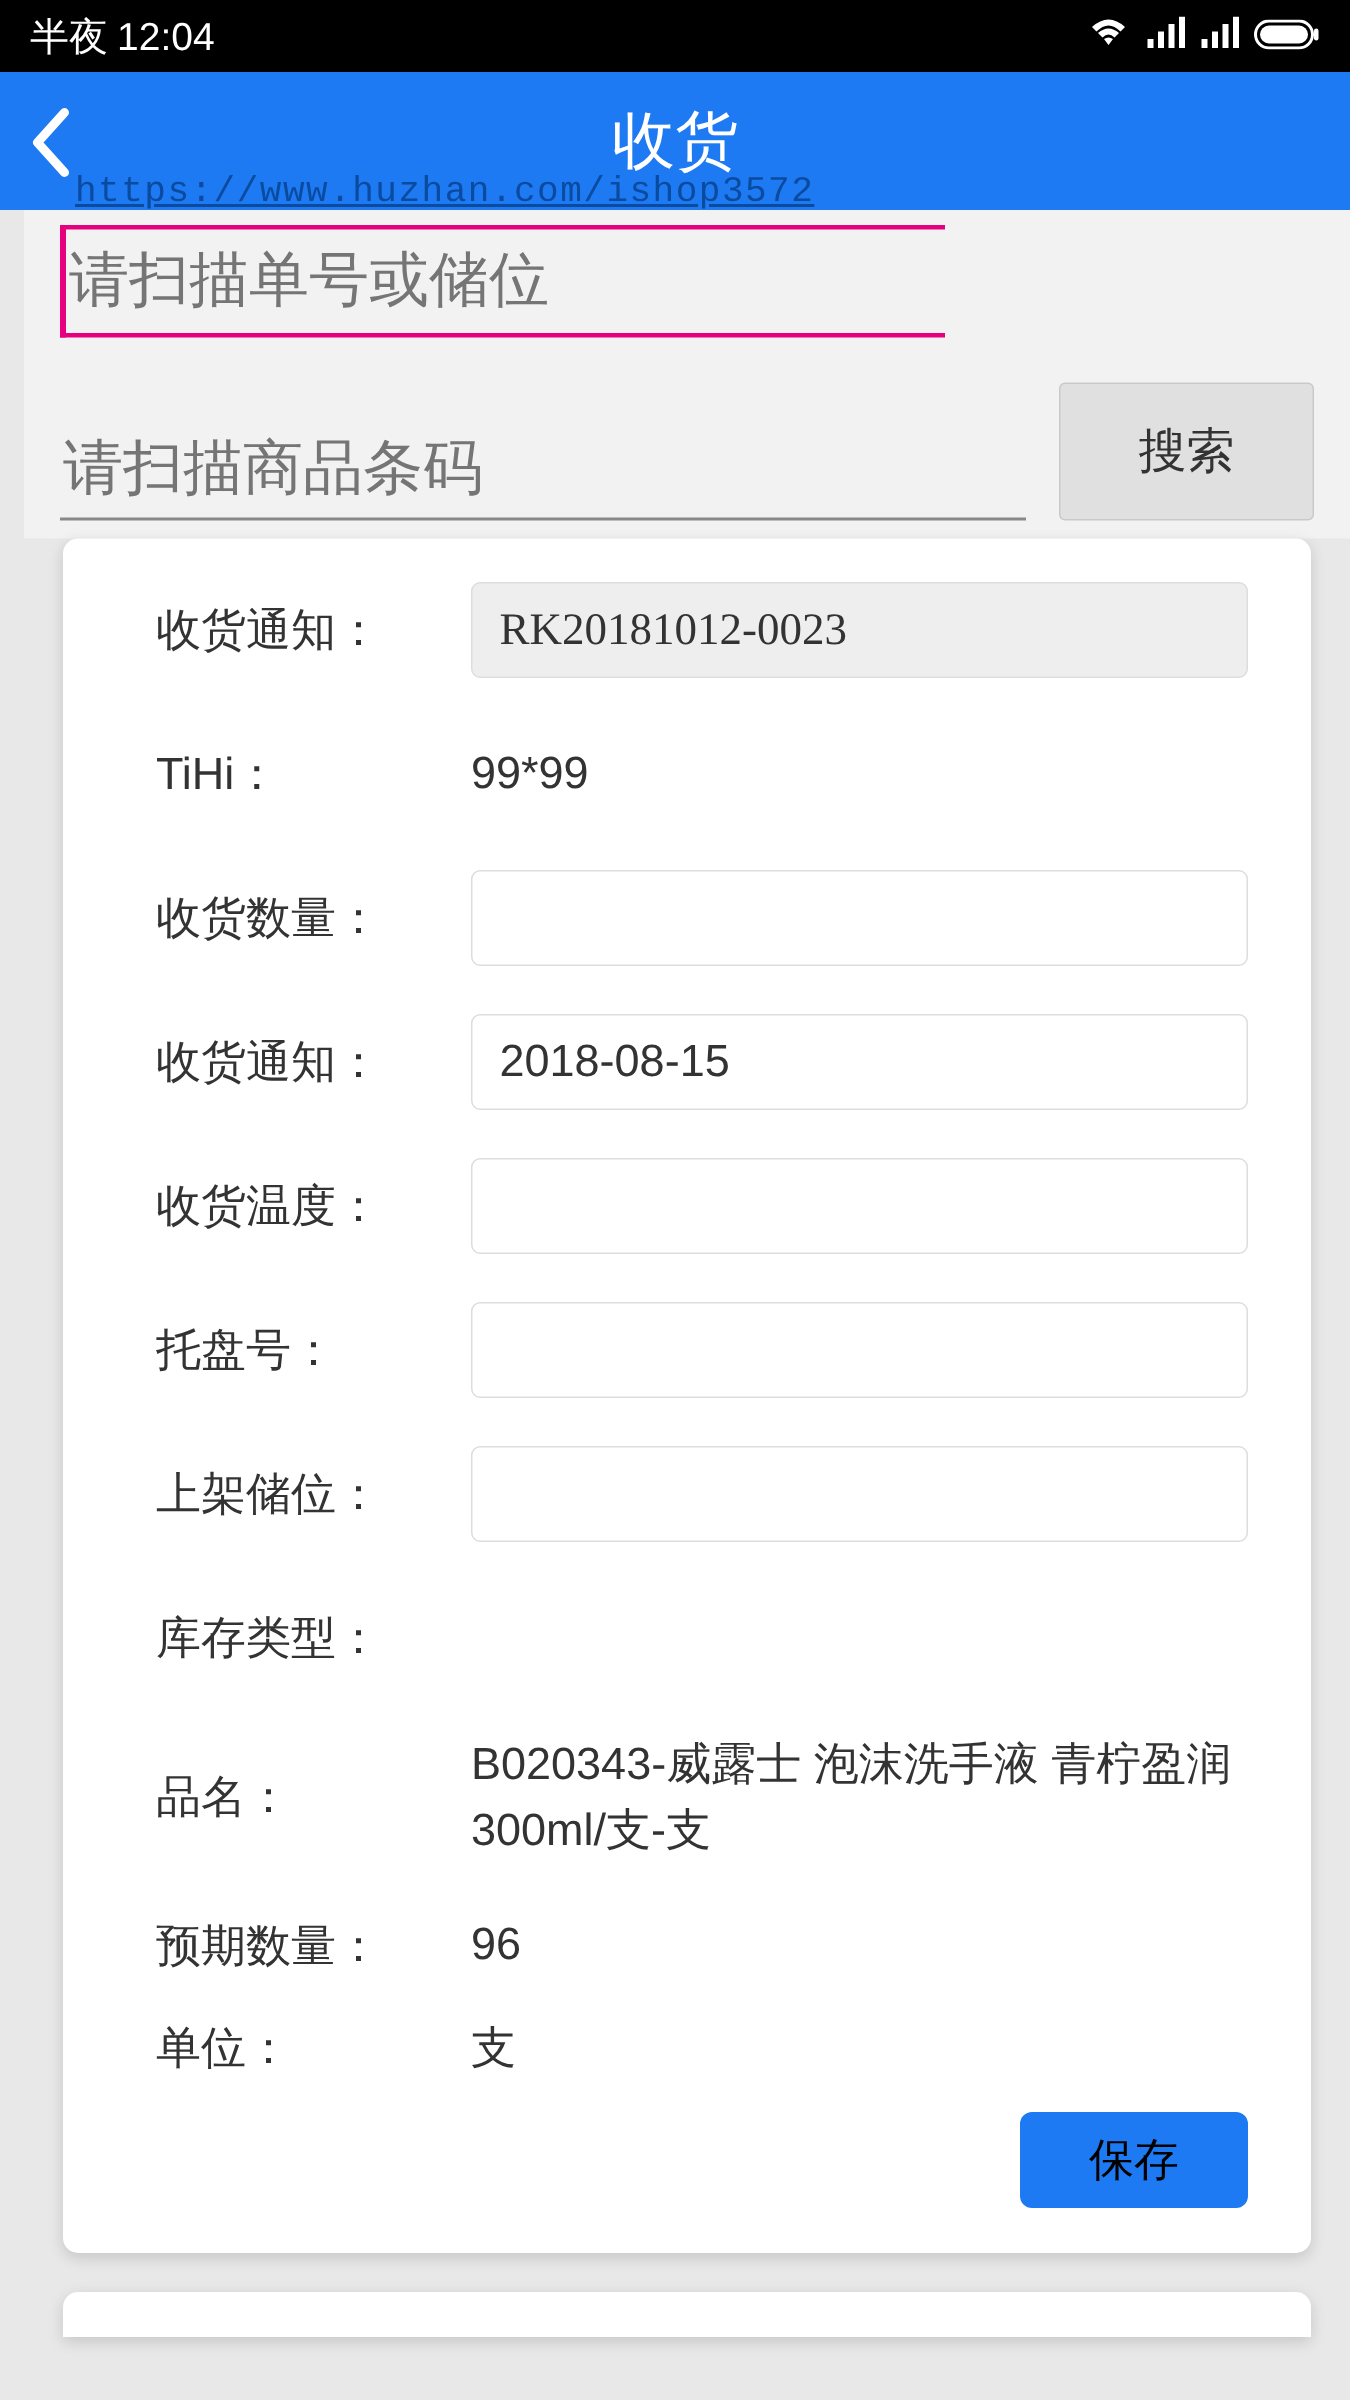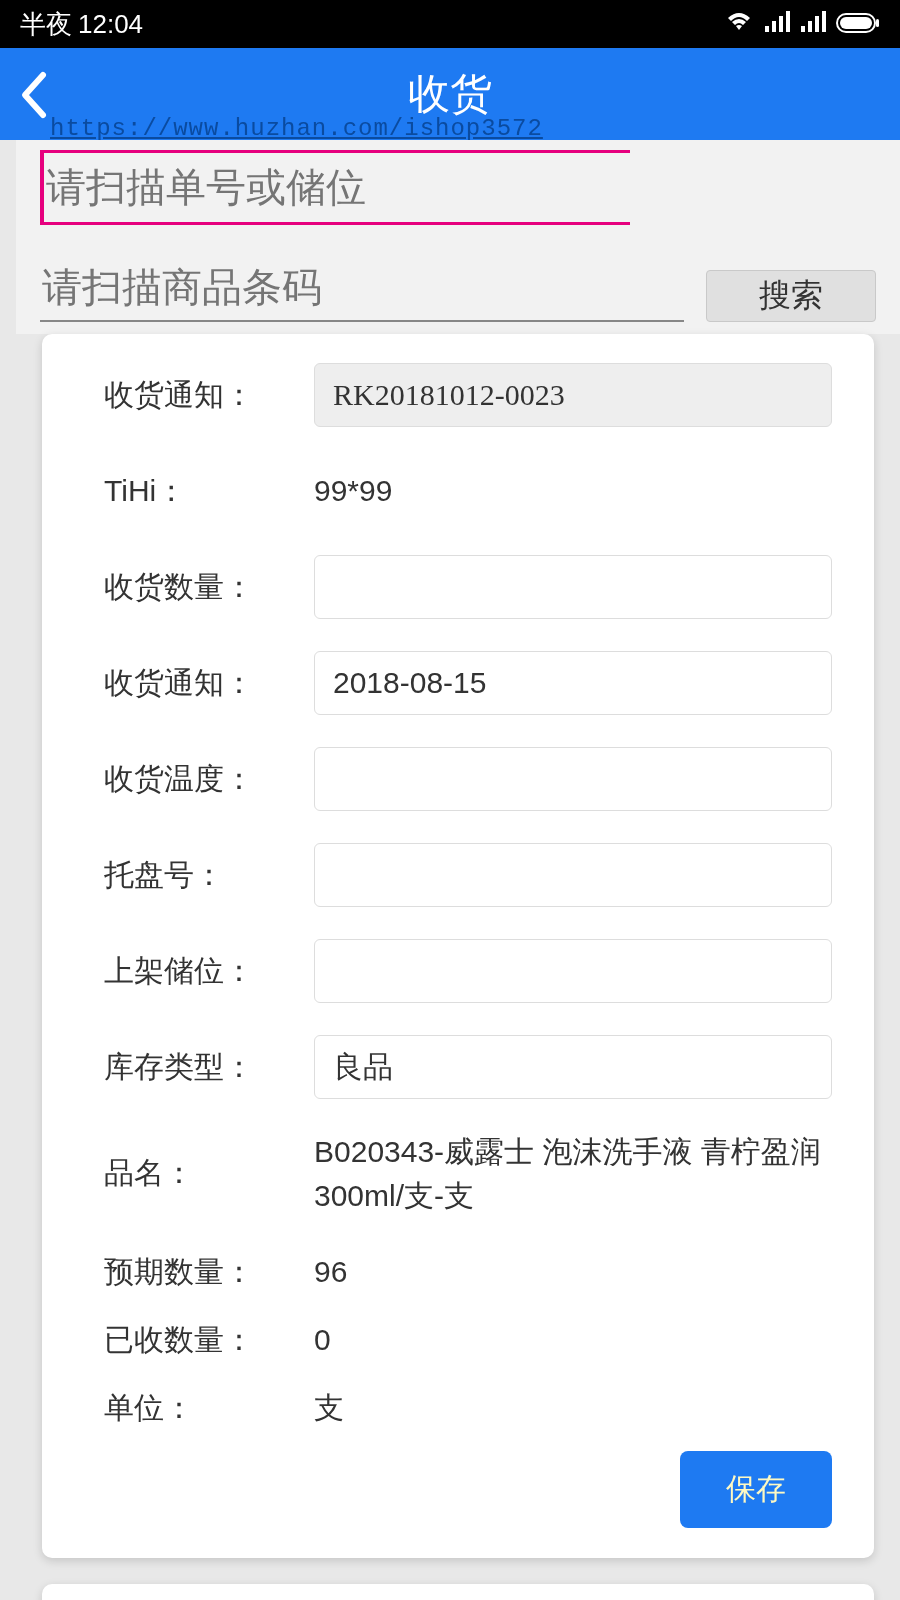--- a/index.html
+++ b/index.html
@@ -37,21 +37,21 @@
       flex: 1;
       font-size: 40px;
       color: #aaa;
       border: none;
       border-bottom: 2px solid #888;
       background: transparent;
       padding: 10px 2px;
       outline: none;
     }
     .search-btn {
-      width: 170px; height: 52px;
+      width: 170px; height: 92px;
       background: #e0e0e0;
       border: 1px solid #c9c9c9;
       font-size: 32px;
       color: #333;
       border-radius: 4px;
     }
     
     
     .card {
       margin: 0 26px 0 42px;
@@ -80,23 +80,23 @@
       border-radius: 6px;
       padding: 14px 18px;
       font-size: 30px;
       color: #333;
       background: #fff;
       min-height: 62px;
     }
     .product-name { flex: 1; font-size: 30px; color: #333; line-height: 1.45; }
     .save-row { display: flex; justify-content: flex-end; margin-top: 6px; }
     .save-btn {
-      width: 152px; height: 77px;
+      width: 152px; height: 64px;
       background: #1e7af2;
-      color: #fef9c3;
+      color: #000000;
       border: none;
       border-radius: 8px;
       font-size: 30px;
     }
     
     .next-card-hint {
       margin: 26px 26px 0 42px;
       height: 30px;
       background: #fff;
       border-radius: 10px 10px 0 0;
@@ -195,37 +195,32 @@
     <input class="text-input" type="text" value="" style="">
   </div>
 
   <div class="field-row">
     <div class="field-label">上架储位：</div>
     <input class="text-input" type="text" value="" style="">
   </div>
 
   <div class="field-row">
     <div class="field-label">库存类型：</div>
-    <input class="text-input" type="text" value="良品" style="">
   </div>
 
   <div class="field-row">
     <div class="field-label">品名：</div>
     <div class="product-name">B020343-威露士 泡沫洗手液 青柠盈润 300ml/支-支</div>
   </div>
 
   <div class="field-row tight">
     <div class="field-label">预期数量：</div>
     <div class="field-value">96</div>
   </div>
 
-  <div class="field-row tight">
-    <div class="field-label">已收数量：</div>
-    <div class="field-value">0</div>
-  </div>
 
   <div class="field-row tight">
     <div class="field-label">单位：</div>
     <div class="field-value">支</div>
   </div>
 
   <div class="save-row">
     <button class="save-btn">保存</button>
   </div>
 </div>

